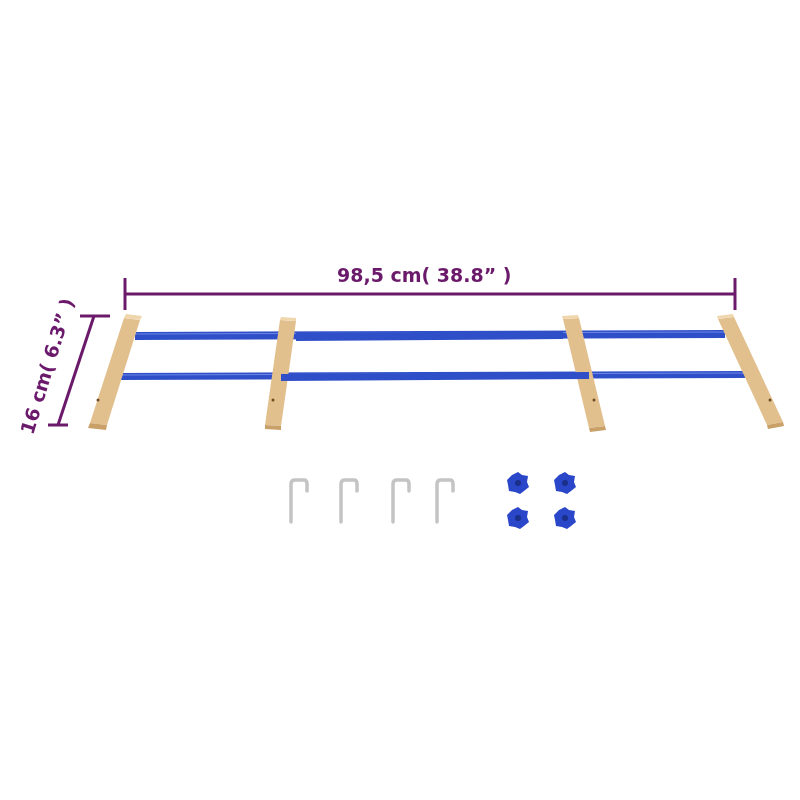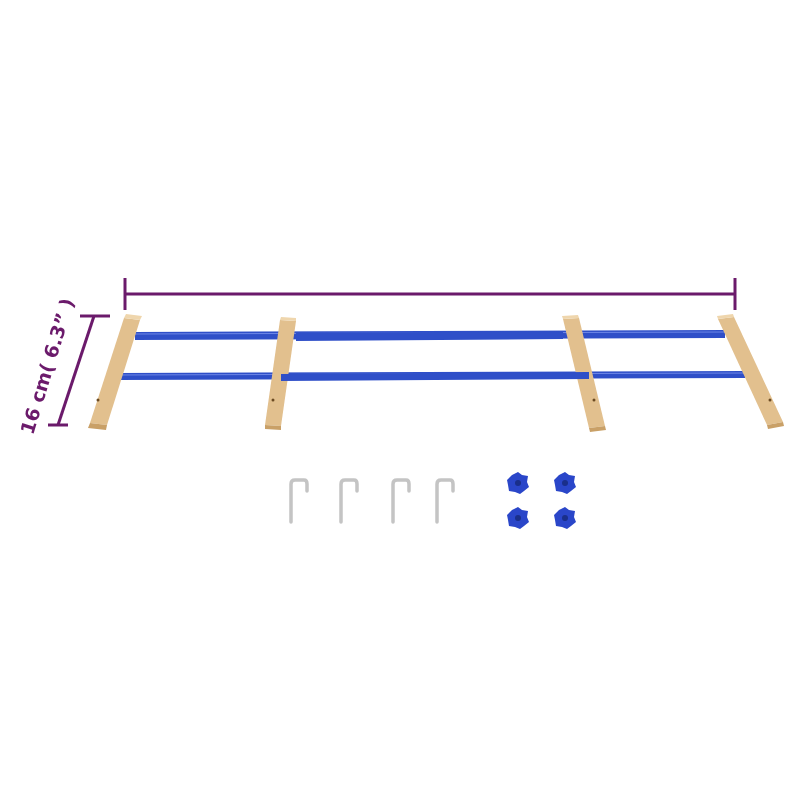--- a/index.html
+++ b/index.html
@@ -84,14 +84,15 @@
         <path d="M0,-11 L4,-8 L10,-7 L9,-1 L11,4 L6,8 L2,11 L-3,9 L-9,8 L-10,2 L-11,-3 L-6,-8 Z"></path>
         <circle r="3" fill="#1a2f8a"></circle>
       </g>
       <g transform="translate(565,518)">
         <path d="M0,-11 L4,-8 L10,-7 L9,-1 L11,4 L6,8 L2,11 L-3,9 L-9,8 L-10,2 L-11,-3 L-6,-8 Z"></path>
         <circle r="3" fill="#1a2f8a"></circle>
       </g>
     </g>
   </svg>
 
+  <div class="dim-label dim-width-label">98,5 cm( 38.8” )</div>
   <div class="dim-label dim-height-label">16 cm( 6.3” )</div>
 </div>
 
 </body></html>

